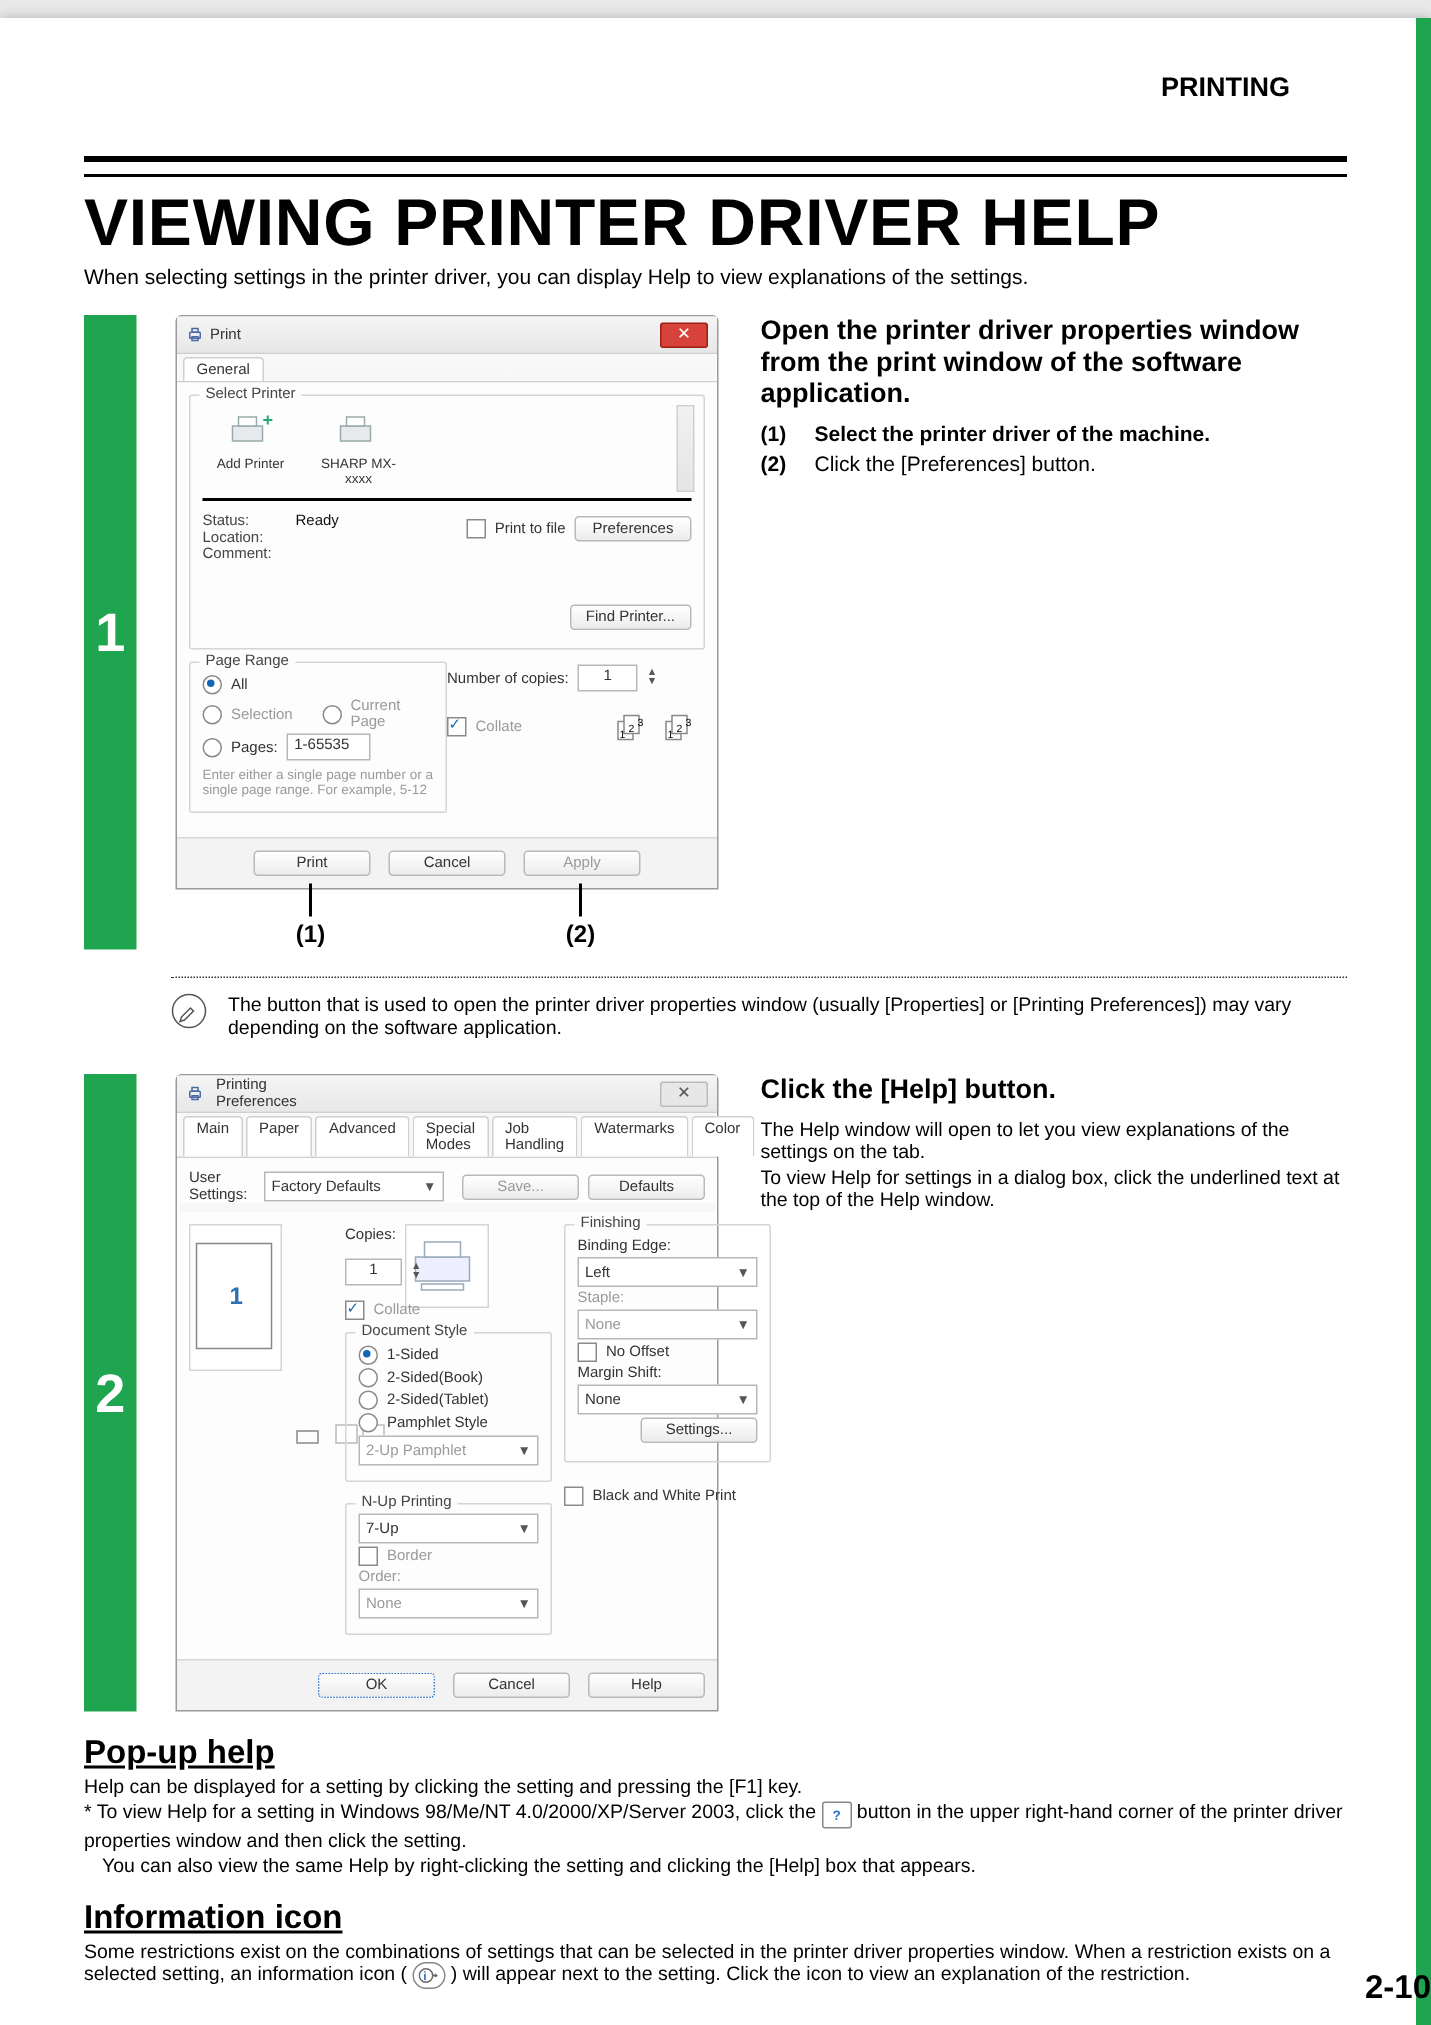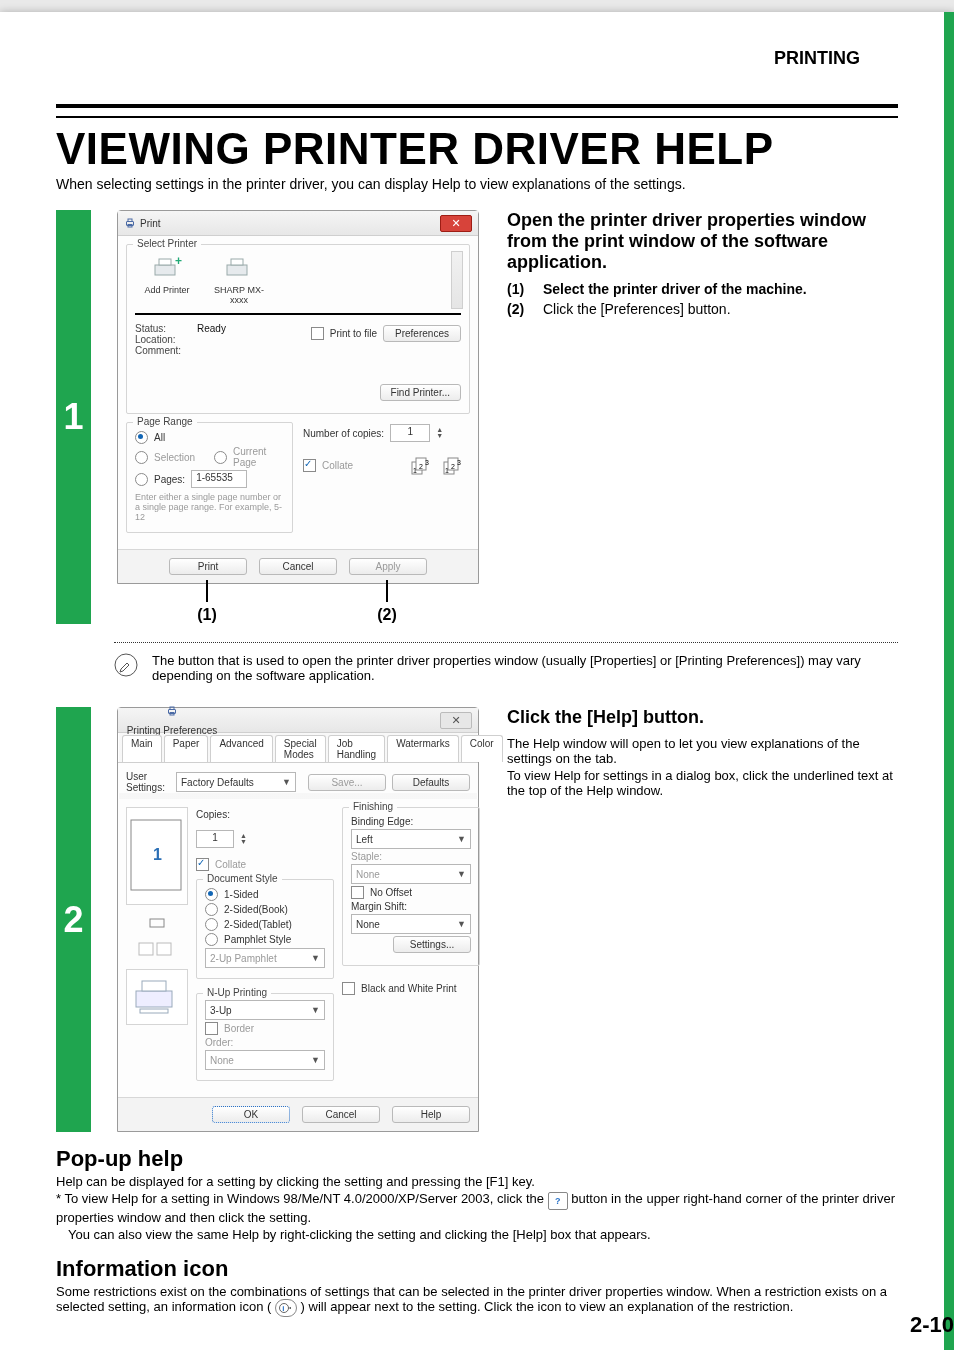--- a/index.html
+++ b/index.html
@@ -78,46 +78,46 @@
 
   
   .callouts{display:flex;justify-content:space-between;width:360px;margin:4px 0 0 0;}
   .co{font-weight:bold;text-align:center;flex:1;}
   .dashed-note{
     margin-top:18px;border-top:1.5px dotted #333;padding-top:10px;display:flex;gap:14px;align-items:flex-start;font-size:13px;
   }
   .pencil-icon{display:inline-flex;}
 
   
-  h3.sub{font-size:22px;font-weight:bold;margin:14px 0 2px 0;}
+  h3.sub{font-size:22px;font-weight:bold;margin:14px 0 2px 0;text-decoration:underline;}
   p.body{font-size:13px;margin:2px 0;}
   .helpq{display:inline-flex;width:18px;height:16px;border:1px solid #888;border-radius:2px;background:#fff;align-items:center;justify-content:center;vertical-align:-3px;}
   .info-chip{display:inline-flex;width:20px;height:16px;border:1px solid #888;border-radius:9px;background:#fff;align-items:center;justify-content:center;vertical-align:-3px;}
   .pagefoot{position:absolute;bottom:24px;left:0;right:0;text-align:right;font-weight:bold;font-size:22px;}
 
   
   
   .printers{display:flex;gap:8px;padding:4px 0;position:relative;}
   .printer-tile{display:flex;flex-direction:column;align-items:center;gap:2px;width:64px;font-size:9px;text-align:center;}
   .printer-img{width:32px;height:28px;}
   .scroll-hint{position:absolute;right:-2px;top:0;bottom:0;width:10px;background:linear-gradient(#f1f1f1,#e5e5e5);border:1px solid #cfcfcf;}
   .kv{display:flex;gap:6px;}
   .kv .k{width:56px;color:#444;}
   .kv .v{color:#111;}
-  .two-col{display:flex;gap:10px;}
+  .two-col{display:flex;}
   .col{flex:1;}
   .small{font-size:9px;}
   .h-rule{border-top:2px solid #000;margin:4px 0 8px 0;}
   .leader{width:2px;background:#000;height:22px;margin-left:auto;margin-right:auto;}
   .leaders{display:flex;width:360px;justify-content:space-between;margin-top:-4px;}
   .leaders .l{width:50%;display:flex;justify-content:center;}
 
   
   .pp .win-body{display:flex;gap:8px;}
-  .pp .left{width:96px;display:flex;flex-direction:column;gap:8px;}
+  .pp .left{width:96px;display:flex;flex-direction:row;gap:8px;}
   .pp .previews{border:1px solid #d5d5d5;height:96px;display:flex;align-items:center;justify-content:center;background:#fff;}
   .pp .right{flex:1;display:flex;gap:8px;}
   .pp .right .c{flex:1;display:flex;flex-direction:column;gap:6px;}
   .pp .user-row{display:flex;gap:6px;align-items:center;margin-bottom:6px;}
   .pp .mini-icons{display:flex;gap:4px;align-items:center;}
   .pp .mini-box{border:1px solid #d5d5d5;height:54px;display:flex;align-items:center;justify-content:center;background:#fff;}
 
   
   .sp8{height:8px;}
   .sp16{height:16px;}
@@ -151,20 +151,23 @@
                 <span class="printer-icon">
                   <svg width="12" height="12" viewBox="0 0 24 24" fill="none" stroke="#4b6aa5" stroke-width="2">
                       <rect x="5" y="9" width="14" height="8" rx="1"></rect>
                       <rect x="8" y="4" width="8" height="5"></rect>
                       <rect x="8" y="15" width="8" height="5"></rect>
                     </svg>
                 </span>
                 <span>Print</span>
               </div>
               <div class="close">✕</div>
+            </div>
+            <div class="tabrow">
+              <div class="tab active">General</div>
             </div>
             <div class="win-body">
               <div class="fieldset">
                 <span class="legend">Select Printer</span>
                 <div class="printers">
                   <div class="printer-tile">
                     <svg class="printer-img" viewBox="0 0 32 28">
                         <rect x="4" y="10" width="20" height="10" fill="#e6eaed" stroke="#9aa"></rect>
                         <rect x="8" y="4" width="12" height="6" fill="#fff" stroke="#9aa"></rect>
                         <text x="24" y="10" font-size="12" fill="#2a7" font-weight="bold">+</text>
@@ -415,21 +418,21 @@
                     </div>
                   <span class="select muted">
                       <span>2-Up Pamphlet</span>
                       <span class="chev">▼</span>
                     </span>
                 </div>
 
                 <div class="fieldset">
                   <span class="legend">N-Up Printing</span>
                   <span class="select">
-                      <span>3-Up</span>
+                      <span>7-Up</span>
                       <span class="chev">▼</span>
                     </span>
                   <div class="row muted">
                       <span class="checkbox"></span>
                       <span>Border</span>
                     </div>
                   <div class="row muted">
                       <span>Order:</span>
                     </div>
                   <span class="select muted">

